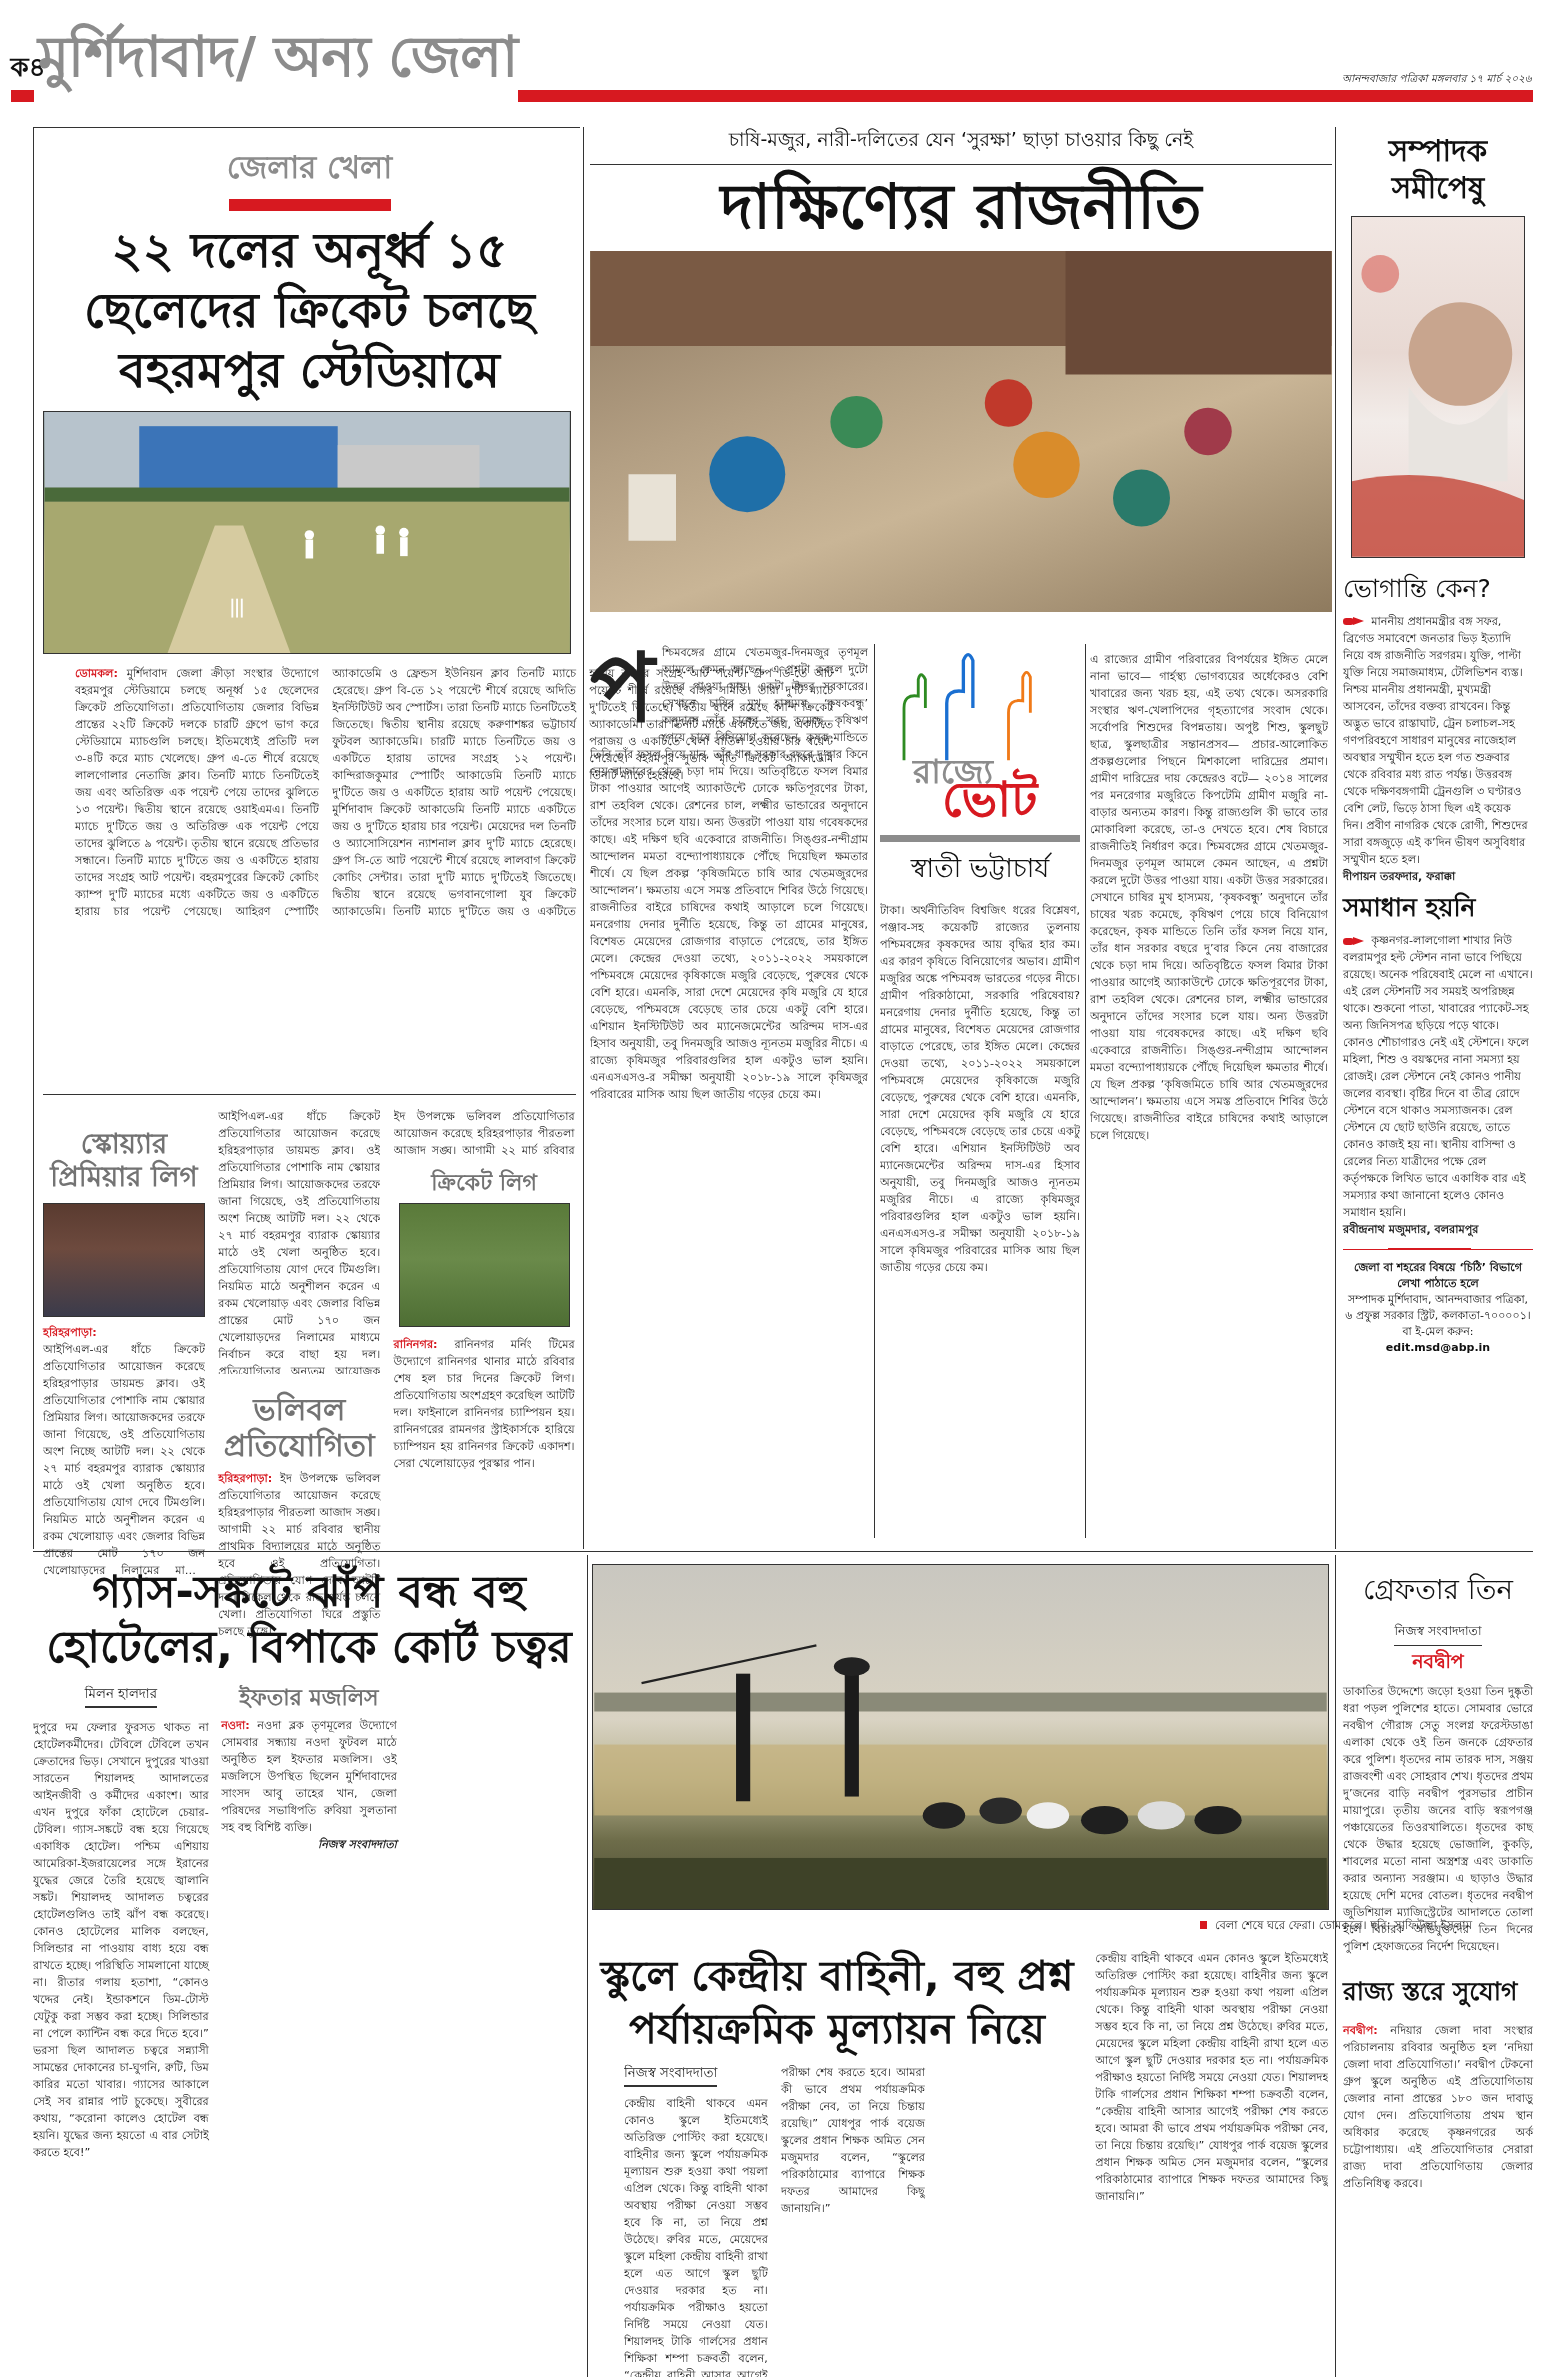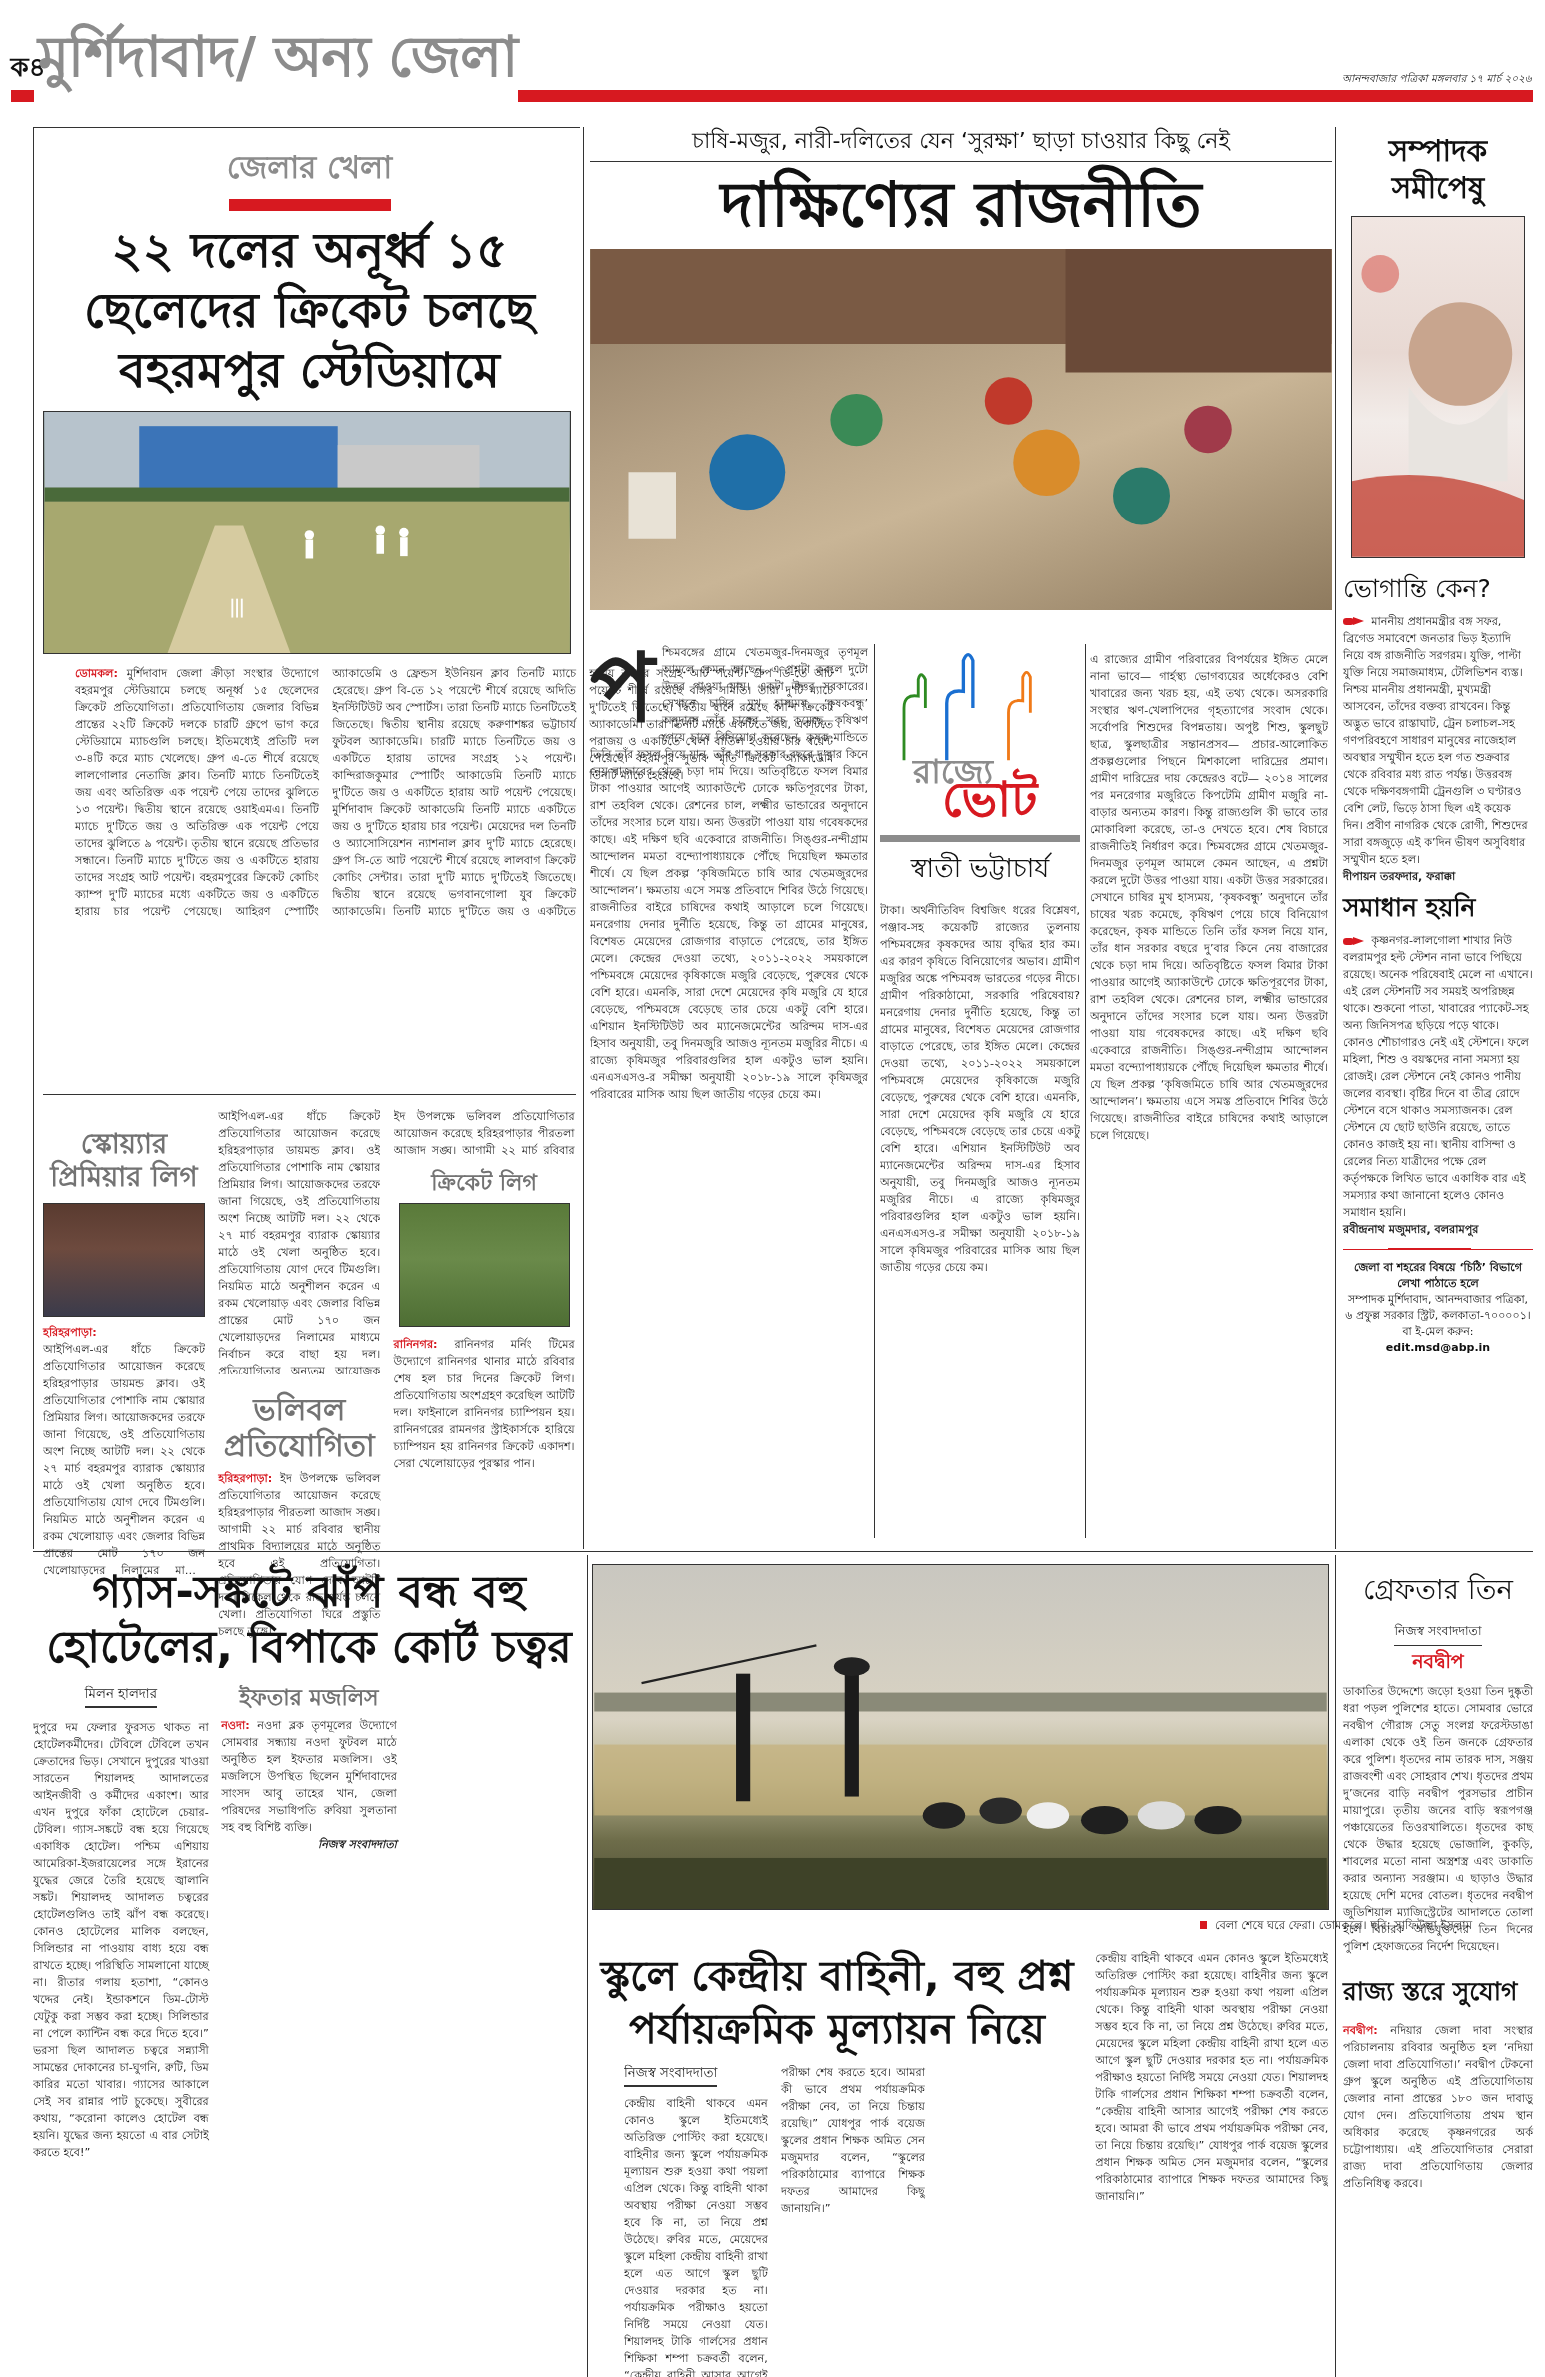--- a/index.html
+++ b/index.html
@@ -111,21 +111,21 @@
       <div class="photo" style="width:171px; height:124px; margin:7.6px auto 0; background:linear-gradient(180deg,#5a7a3a 0%,#6a8a4a 45%,#4e6e34 100%);"></div>
       <div class="body" style="margin-top:8.6px;">
         <span class="dl red">রানিনগর:</span>
         <span>রানিনগর মর্নিং টিমের উদ্যোগে রানিনগর থানার মাঠে রবিবার শেষ হল চার দিনের ক্রিকেট লিগ। প্রতিযোগিতায় অংশগ্রহণ করেছিল আটটি দল। ফাইনালে রানিনগর চ্যাম্পিয়ন হয়। রানিনগরের রামনগর স্ট্রাইকার্সকে হারিয়ে চ্যাম্পিয়ন হয় রানিনগর ক্রিকেট একাদশ। সেরা খেলোয়াড়ের পুরস্কার পান।</span>
       </div>
     </div>
   </div>
 </section>
 
 <section class="abs" style="left:590px; top:128px; width:742px;">
-  <div class="hl-md center" style="font-size:22px; font-weight:normal; padding-bottom:7px; border-bottom:1px solid #333;">চাষি-মজুর, নারী-দলিতের যেন ‘সুরক্ষা’ ছাড়া চাওয়ার কিছু নেই</div>
+  <div class="hl-md center" style="font-size:19px; font-weight:normal; padding-bottom:13px; border-bottom:1px solid #333;">চাষি-মজুর, নারী-দলিতের যেন ‘সুরক্ষা’ ছাড়া চাওয়ার কিছু নেই</div>
   <h1 class="center" style="font-size:62px; font-weight:bold; margin-top:6.7px; line-height:1.15;">দাক্ষিণ্যের রাজনীতি</h1>
   <div class="photo" style="width:742px; height:361px; margin-top:8.6px; border:none; background:linear-gradient(160deg,#8f7a62 0%,#b39f83 35%,#c9b596 60%,#8e7a5e 100%);">
     <svg width="100%" height="100%" viewBox="0 0 1560 760">
       <rect x="0" y="0" width="1560" height="200" fill="#7a5a44"></rect>
       <rect x="1000" y="0" width="560" height="260" fill="#6a4a38"></rect>
       <circle cx="330" cy="470" r="80" fill="#1f6fa8"></circle>
       <circle cx="560" cy="360" r="55" fill="#3a8a56"></circle>
       <circle cx="880" cy="320" r="50" fill="#c0392b"></circle>
       <circle cx="960" cy="450" r="70" fill="#d98c2b"></circle>
       <circle cx="1160" cy="520" r="60" fill="#2a7a6a"></circle>

